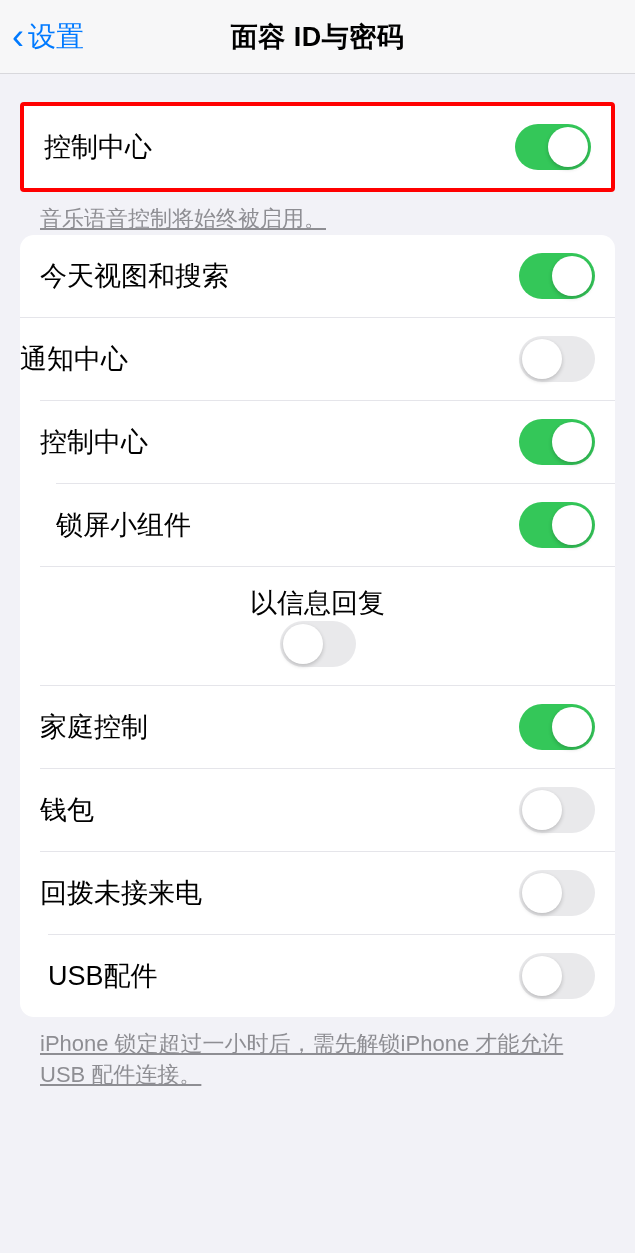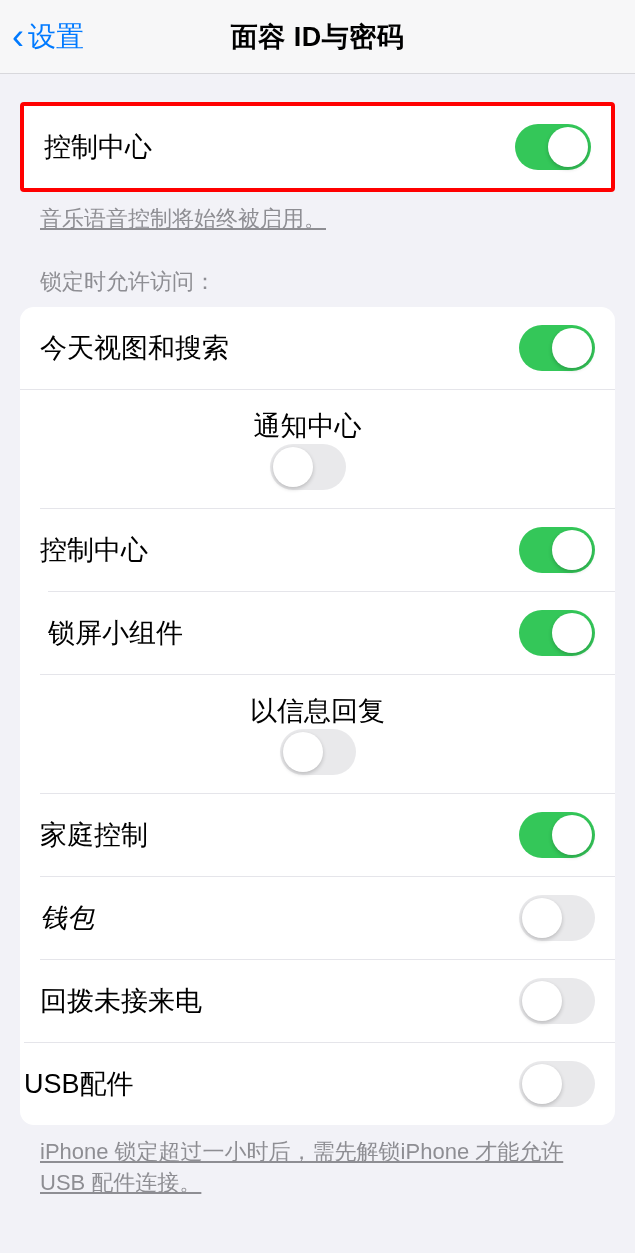--- a/index.html
+++ b/index.html
@@ -164,49 +164,48 @@
   <div class="group highlight">
     <div class="row">
       <span class="row-label">控制中心</span>
       <div class="toggle on">
         <div class="toggle-knob"></div>
       </div>
     </div>
   </div>
   <div class="footer-text">音乐语音控制将始终被启用。</div>
 
-  <div class="section-header">锁定时允许访问：</div>
 
   <div class="group group-access" id="access-group">
   <div class="row-wrapper">
         <div class="row">
           <span class="row-label">今天视图和搜索</span>
           <div class="toggle on">
             <div class="toggle-knob"></div>
           </div>
         </div>
       </div>
       <div class="row-wrapper">
-        <div class="row" style="border-top: 1px solid rgb(229, 229, 234); padding-left: 0px; flex-direction: column;">
+        <div class="row" style="border-top: 1px solid rgb(229, 229, 234); padding-left: 0px;">
           <span class="row-label">通知中心</span>
           <div class="toggle off">
             <div class="toggle-knob"></div>
           </div>
         </div>
       </div>
       <div class="row-wrapper">
         <div class="row" style="border-top: 1px solid rgb(229, 229, 234); margin-left: 20px; padding-left: 0px;">
           <span class="row-label">控制中心</span>
           <div class="toggle on">
             <div class="toggle-knob"></div>
           </div>
         </div>
       </div>
       <div class="row-wrapper">
-        <div class="row" style="border-top: 1px solid rgb(229, 229, 234); margin-left: 28px; padding-left: 0px;">
+        <div class="row" style="border-top: 1px solid rgb(229, 229, 234); margin-left: 36px; padding-left: 0px;">
           <span class="row-label">锁屏小组件</span>
           <div class="toggle on">
             <div class="toggle-knob"></div>
           </div>
         </div>
       </div>
       <div class="row-wrapper">
         <div class="row" style="border-top: 1px solid rgb(229, 229, 234); margin-left: 20px; padding-left: 0px; flex-direction: column;">
           <span class="row-label">以信息回复</span>
           <div class="toggle off">
@@ -216,37 +215,37 @@
       </div>
       <div class="row-wrapper">
         <div class="row" style="border-top: 1px solid rgb(229, 229, 234); margin-left: 20px; padding-left: 0px;">
           <span class="row-label">家庭控制</span>
           <div class="toggle on">
             <div class="toggle-knob"></div>
           </div>
         </div>
       </div>
       <div class="row-wrapper">
-        <div class="row" style="border-top: 1px solid rgb(229, 229, 234); margin-left: 20px; padding-left: 0px; font-style: italic;">
+        <div class="row" style="border-top: 1px solid rgb(229, 229, 234); margin-left: 20px; padding-left: 0px;">
           <span class="row-label">钱包</span>
           <div class="toggle off">
             <div class="toggle-knob"></div>
           </div>
         </div>
       </div>
       <div class="row-wrapper">
         <div class="row" style="border-top: 1px solid rgb(229, 229, 234); margin-left: 20px; padding-left: 0px;">
           <span class="row-label">回拨未接来电</span>
           <div class="toggle off">
             <div class="toggle-knob"></div>
           </div>
         </div>
       </div>
       <div class="row-wrapper">
-        <div class="row" style="border-top: 1px solid rgb(229, 229, 234); margin-left: 4px; padding-left: 0px; gap: 36px;">
+        <div class="row" style="border-top: 1px solid rgb(229, 229, 234); margin-left: 28px; padding-left: 0px; gap: 36px;">
           <span class="row-label">USB配件</span>
           <div class="toggle off">
             <div class="toggle-knob"></div>
           </div>
         </div>
       </div>
     </div>
 
   <div class="footer-text">iPhone 锁定超过一小时后，需先解锁iPhone 才能允许USB 配件连接。</div>
 

